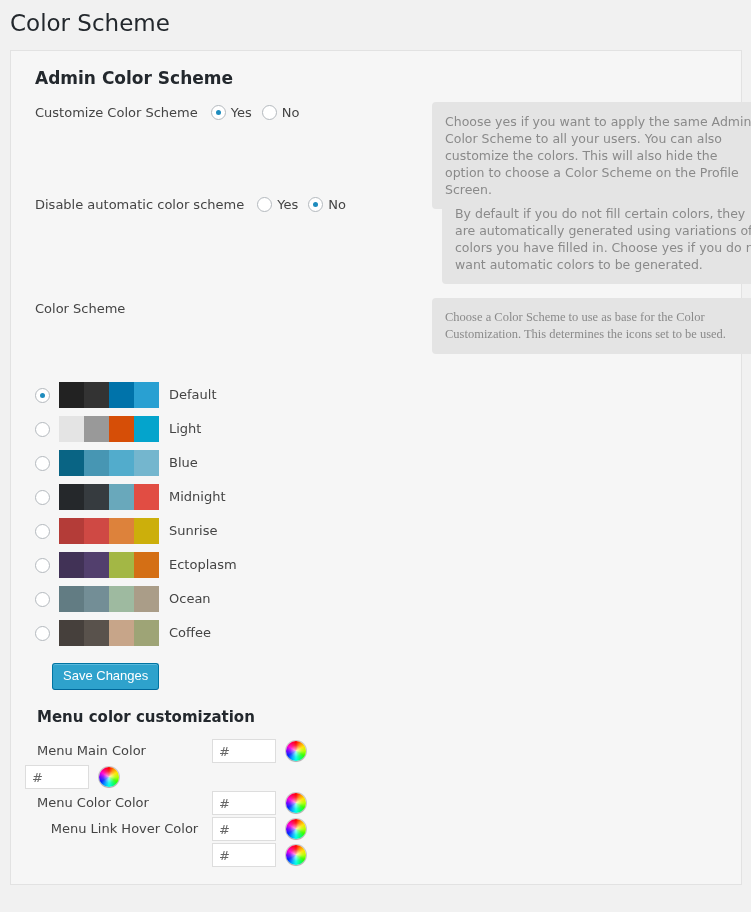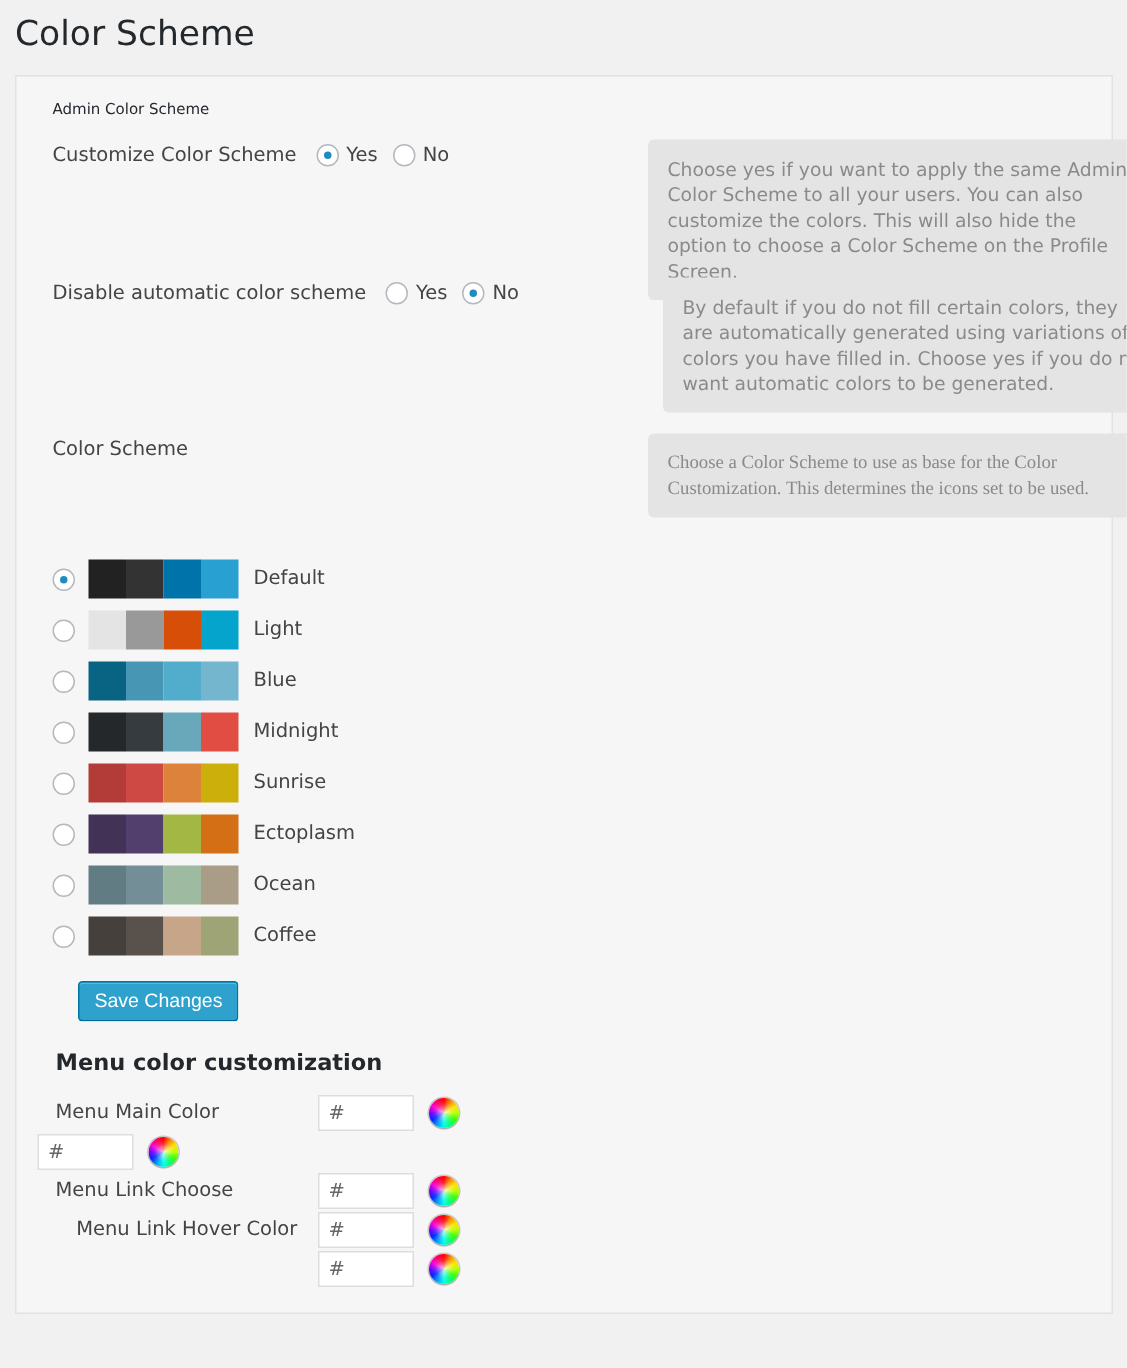--- a/index.html
+++ b/index.html
@@ -74,22 +74,22 @@
     color: #aaa;
     text-decoration: none;
   }
   .postbox-body {
     padding: 14px 14px 16px 14px;
     min-height: 500px;
   }
 
   
   h3.section-heading {
-    font-size: 10px;
-    font-weight: normal;
+    font-size: 17px;
+    font-weight: bold;
     color: #23282d;
     margin: 3px 0 14px 10px;
   }
   h3.section-heading-2 {
     font-size: 15px;
     font-weight: bold;
     color: #23282d;
     margin: 18px 0 12px 12px;
   }
 
@@ -430,21 +430,21 @@
         <div class="mc-row">
           <span class="mc-label" style="padding-left: 12px;">Menu Main Color</span>
           <input type="text" class="mc-input" value="#" style="">
           <span class="wheel"></span>
         </div>
         <div class="mc-row">
           <input type="text" class="mc-input" value="#" style="">
           <span class="wheel"></span>
         </div>
         <div class="mc-row">
-          <span class="mc-label" style="padding-left: 12px;">Menu Link Choose</span>
+          <span class="mc-label" style="padding-left: 12px;">Menu Color Color</span>
           <input type="text" class="mc-input" value="#" style="">
           <span class="wheel"></span>
         </div>
         <div class="mc-row">
           <span class="mc-label" style="padding-left: 12px; text-align: center;">Menu Link Hover Color</span>
           <input type="text" class="mc-input" value="#" style="">
           <span class="wheel"></span>
         </div>
         <div class="mc-row">
           <span class="mc-label" style="padding-left: 12px;"></span>

